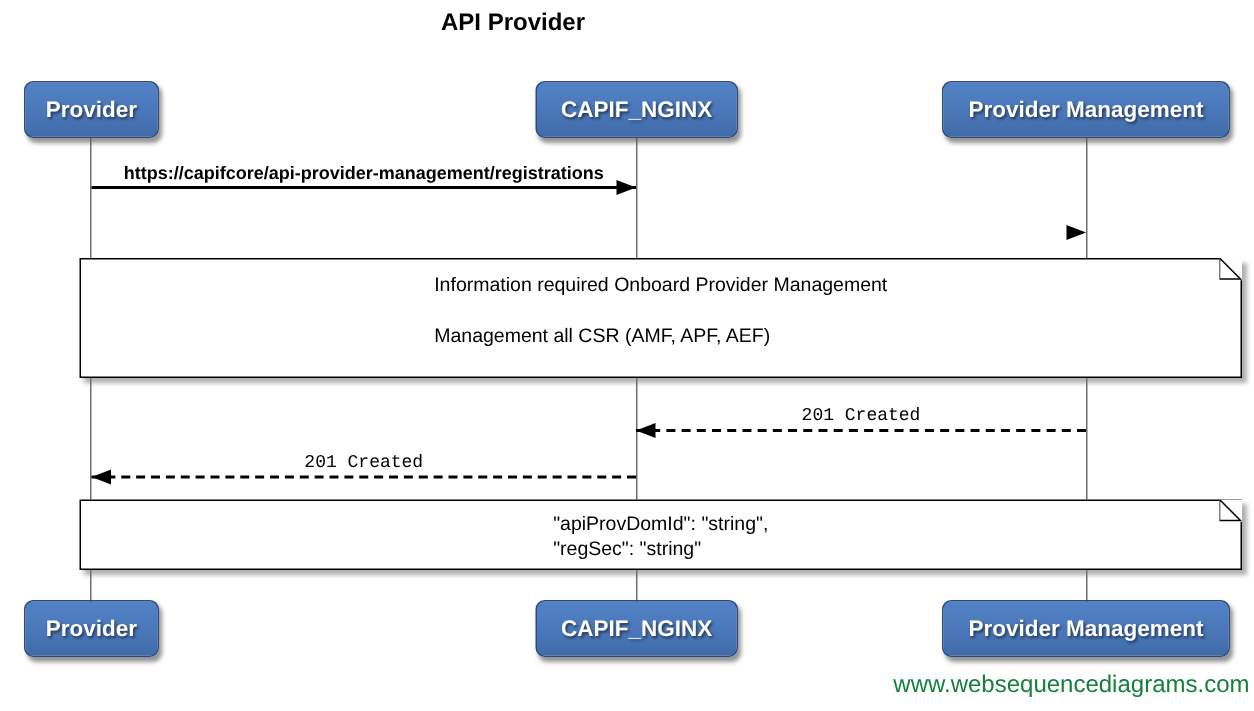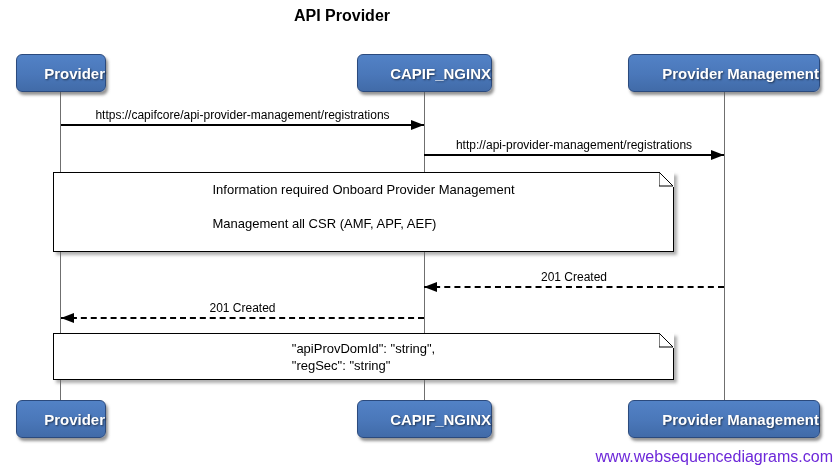--- a/index.html
+++ b/index.html
@@ -13,43 +13,43 @@
   }
   .lifeline{
     position:absolute;width:0;border-left:1px solid #6f6f6f;top:92px;height:310px;
   }
   .actor{
     position:absolute;height:38px;border-radius:6px;
     background:linear-gradient(180deg,#5282c6 0%,#4a77b9 55%,#416ba8 100%);
     border:1px solid #2b4a7d;
     box-shadow:2px 3px 3px rgba(90,90,90,0.65);
     color:#fff;font-weight:bold;font-size:15px;
-    display:flex;align-items:center;justify-content:flex-end;
+    display:flex;align-items:center;justify-content:center;
     text-shadow:1px 1px 2px rgba(0,0,0,0.55);
     box-sizing:border-box;white-space:nowrap;
   }
   .msg{
     position:absolute;height:16px;border-bottom:2px solid #000;
     font-size:12px;text-align:center;line-height:15px;white-space:nowrap;
     box-sizing:content-box;
   }
-  .msg.dashed{border-bottom-style:dashed;}
+  .msg.dashed{border-bottom-style:dashed;font-family:Liberation Mono, monospace;}
   .head{position:absolute;width:0;height:0;}
   .head.right{border-top:5px solid transparent;border-bottom:5px solid transparent;border-left:13px solid #000;}
   .head.left{border-top:5px solid transparent;border-bottom:5px solid transparent;border-right:13px solid #000;}
   .note{
-    position:absolute;left:53px;width:621px;background:#fff;border:1px solid #000;
+    position:absolute;left:53px;width:775px;background:#fff;border:1px solid #000;
     box-shadow:3px 3px 3px rgba(110,110,110,0.55);
     text-align:center;font-size:13px;box-sizing:border-box;
   }
   .note .lines{display:inline-block;text-align:left;}
   .note .line{min-height:17px;line-height:17px;}
   .note .fold{position:absolute;top:-1px;right:-1px;width:15px;height:15px;}
   .watermark{
-    position:absolute;right:3px;top:448px;font-size:16px;color:#6d28d9;white-space:nowrap;
+    position:absolute;right:3px;top:448px;font-size:16px;color:#15803d;white-space:nowrap;
   }
 </style>
 </head>
 <body>
 
 <div id="canvas">
 
   <div class="title">API Provider</div>
 
   <div class="lifeline" style="left:60px;"></div>
@@ -59,28 +59,25 @@
   <div class="actor" style="left:16px;top:54px;width:90px;">
     <span>Provider</span>
   </div>
   <div class="actor" style="left:357px;top:54px;width:135px;">
     <span>CAPIF_NGINX</span>
   </div>
   <div class="actor" style="left:628px;top:54px;width:192px;">
     <span>Provider Management</span>
   </div>
 
-  <div class="msg" style="left:61px;top:108px;width:363px;">
+  <div class="msg" style="left:61px;top:108px;width:363px;font-weight:bold;">
     <span>https://capifcore/api-provider-management/registrations</span>
   </div>
   <div class="head right" style="left:411px;top:120px;"></div>
 
-  <div class="msg" style="left:424px;top:138px;width:300px;">
-    <span>http://api-provider-management/registrations</span>
-  </div>
   <div class="head right" style="left:711px;top:150px;"></div>
 
   <div class="note" style="top:172px;height:80px;padding-top:8px;">
     <svg class="fold" width="15" height="15" viewBox="0 0 15 15">
       <rect x="0" y="0" width="15" height="15" fill="#ffffff"></rect>
       <polygon points="0,0 14,14 0,14" fill="#ffffff" stroke="#000000" stroke-width="1"></polygon>
     </svg>
     <div class="lines">
       <div class="line">Information required Onboard Provider Management</div>
       <div class="line"></div>

